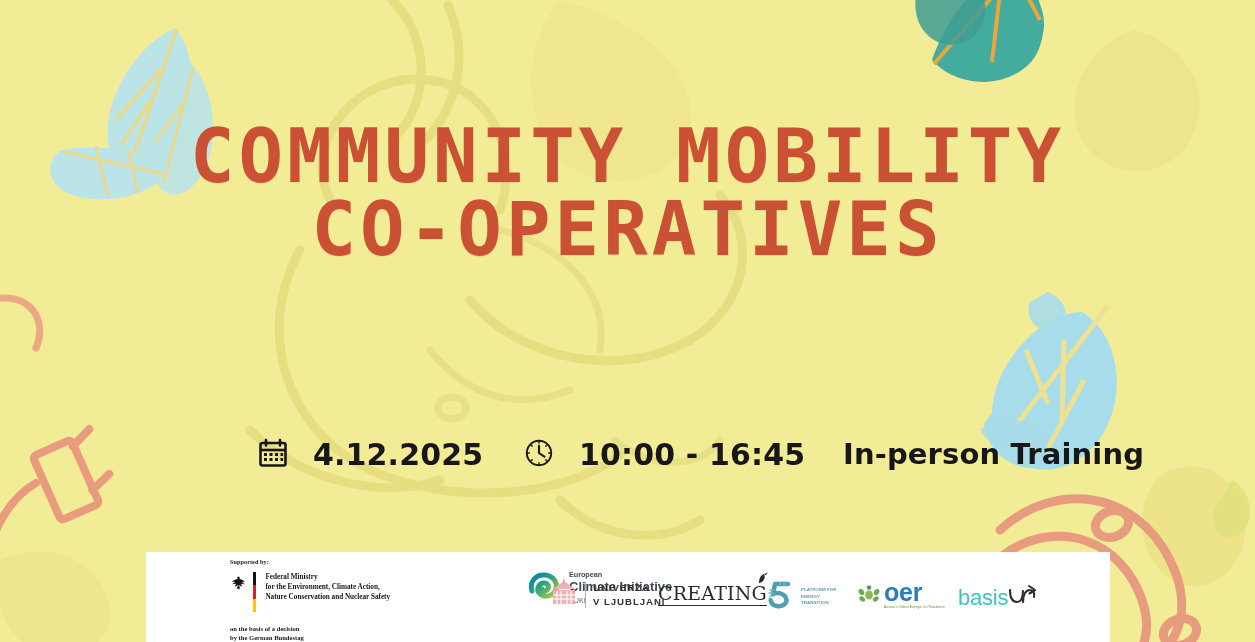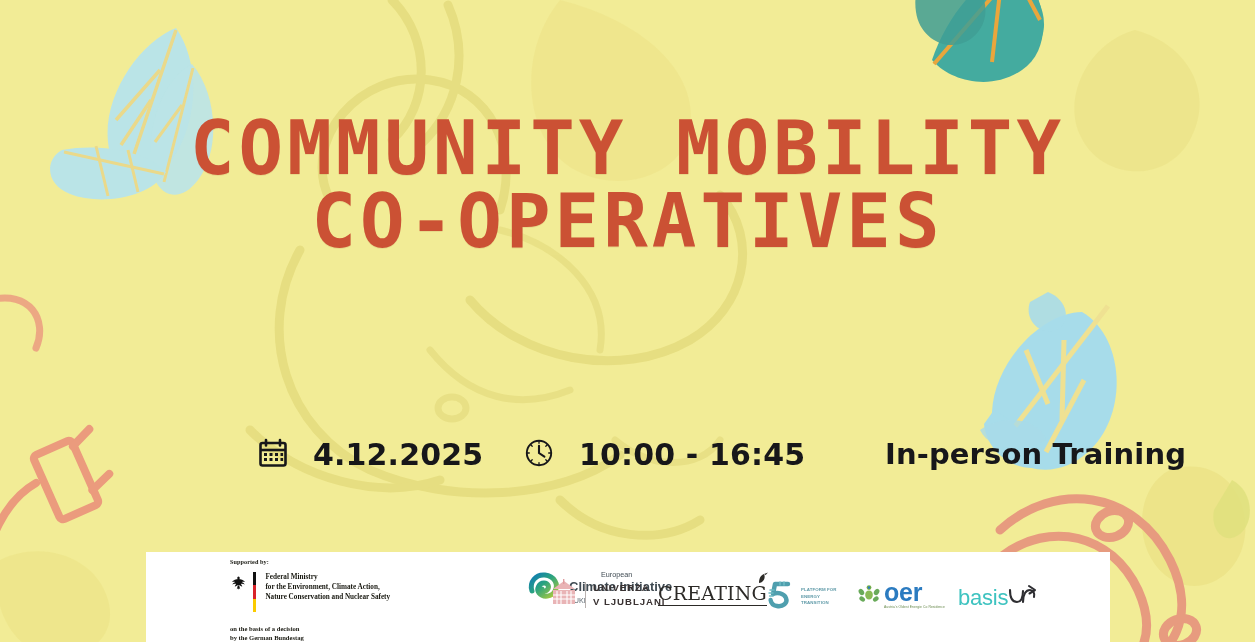--- a/index.html
+++ b/index.html
@@ -43,21 +43,21 @@
   .title-line {
     font-family: "DejaVu Sans Mono", monospace;
     font-weight: 700;
     color: #cb5134;
     letter-spacing: 0.055em;
     line-height: 0.99;
     white-space: nowrap;
     text-shadow: 0 1px 0 rgba(150,60,30,0.10);
   }
   .title-line.l1 { font-size: 74px; }
-  .title-line.l2 { font-size: 74px; }
+  .title-line.l2 { font-size: 74px; margin-top: 8px; }
   .title-line.l3 { font-size: 74px; }
 
   
   .meta-row {
     position: absolute;
     top: 437px;
     left: 0;
     width: 1255px;
     height: 52px;
     z-index: 5;
@@ -73,21 +73,21 @@
   .meta-text {
     font-family: "DejaVu Sans", sans-serif;
     font-weight: 700;
     font-size: 30px;
     letter-spacing: 0.005em;
     color: #17171a;
     white-space: nowrap;
   }
   #meta-date  { left: 258px; top: 0; }
   #meta-time  { left: 524px; top: 0; }
-  #meta-fmt   { left: 885px; top: 0; }
+  #meta-fmt   { left: 843px; top: 0; }
   #meta-fmt .meta-text { font-size: 29px; }
 
   
   .footer-band {
     position: absolute;
     left: 146px;
     top: 552px;
     width: 964px;
     height: 90px;
     background: #ffffff;
@@ -146,21 +146,21 @@
     top: 18px;
     display: flex;
     align-items: center;
     gap: 7px;
   }
   .euki-text {
     font-family: "Liberation Sans", sans-serif;
     color: #3f4a52;
     line-height: 1.3;
   }
-  .euki-l1 { font-size: 7.2px; font-weight: 400; margin-left: 32px; }
+  .euki-l1 { font-size: 7.2px; font-weight: 700; }
   .euki-l2 { font-size: 13px; font-weight: 700; }
   .euki-l3 { font-size: 7.2px; font-weight: 400; color: #5b666e; }
 
   .unilj {
     position: absolute;
     left: 404px;
     top: 27px;
     display: flex;
     align-items: center;
     gap: 7px;

